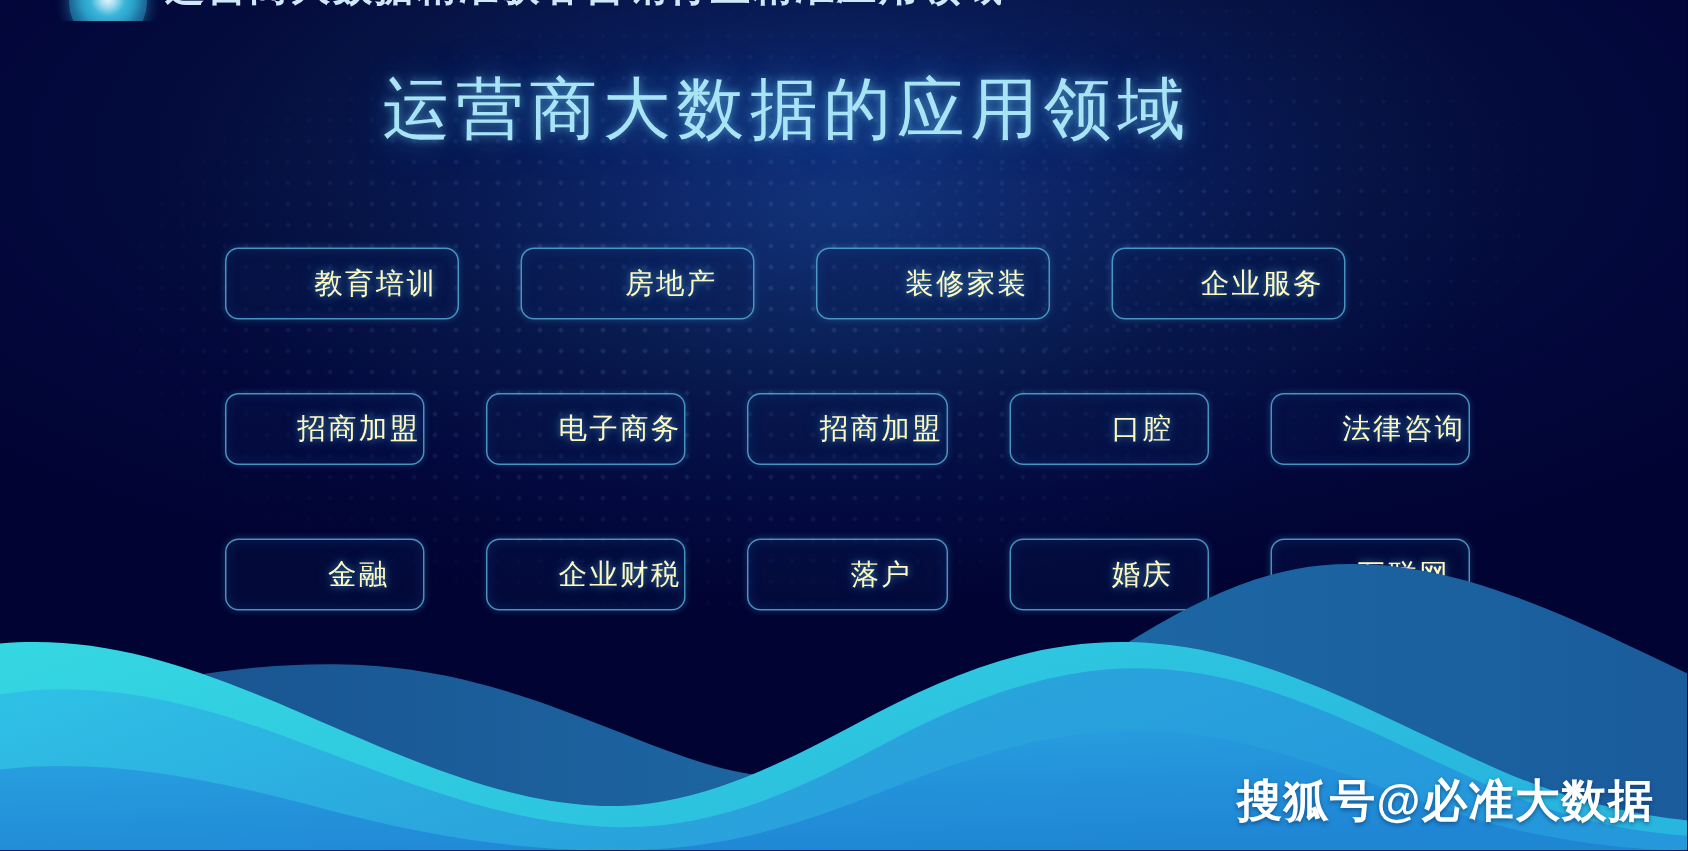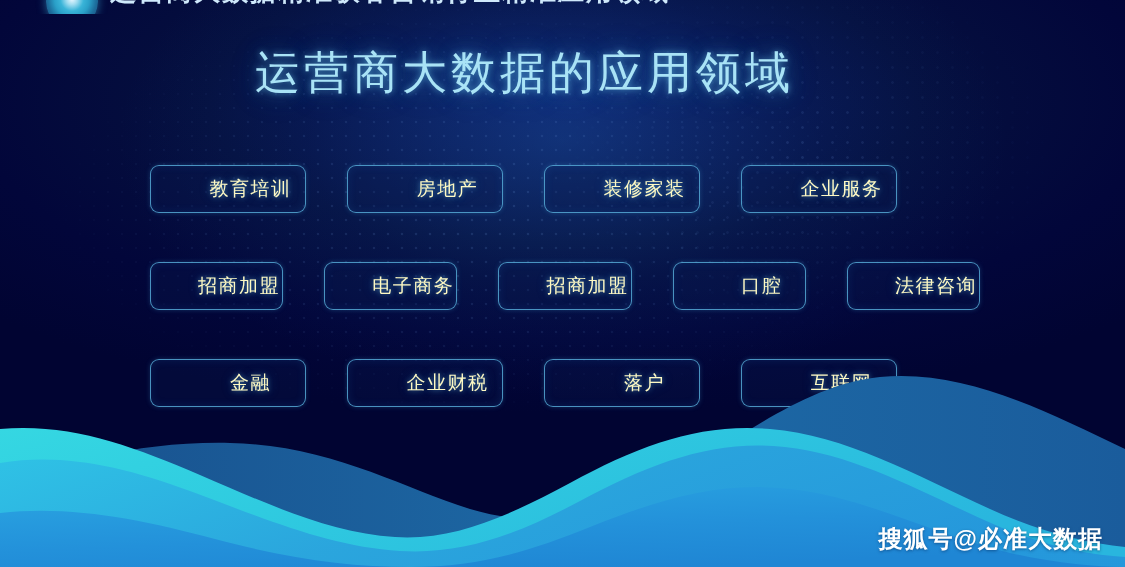--- a/index.html
+++ b/index.html
@@ -166,21 +166,21 @@
     height: 200px;
     pointer-events: none;
   }
   .waves svg { display: block; width: 1125px; height: 200px; }
 
   
   .watermark {
     position: absolute;
     right: 22px;
     bottom: 12px;
-    font-size: 24px;
+    font-size: 30px;
     font-weight: 700;
     color: #ffffff;
     letter-spacing: 1px;
     text-shadow: 0 1px 3px rgba(0,40,90,0.55);
     white-space: nowrap;
   }
 </style>
 </head>
 <body>
 
@@ -212,20 +212,21 @@
       <div class="tag">电子商务</div>
       <div class="tag">招商加盟</div>
       <div class="tag">口腔</div>
       <div class="tag">法律咨询</div>
     </div>
 
     <div class="tag-row">
       <div class="tag">金融</div>
       <div class="tag">企业财税</div>
       <div class="tag">落户</div>
+      <div class="tag">婚庆</div>
       <div class="tag">互联网</div>
     </div>
 
   </div>
 
   <div class="waves">
     <svg viewBox="0 0 1125 200" preserveAspectRatio="none" xmlns="http://www.w3.org/2000/svg">
       <defs>
         <linearGradient id="gBack" x1="0" y1="0" x2="1" y2="0">
           <stop offset="0%" stop-color="#184f8c"></stop>

